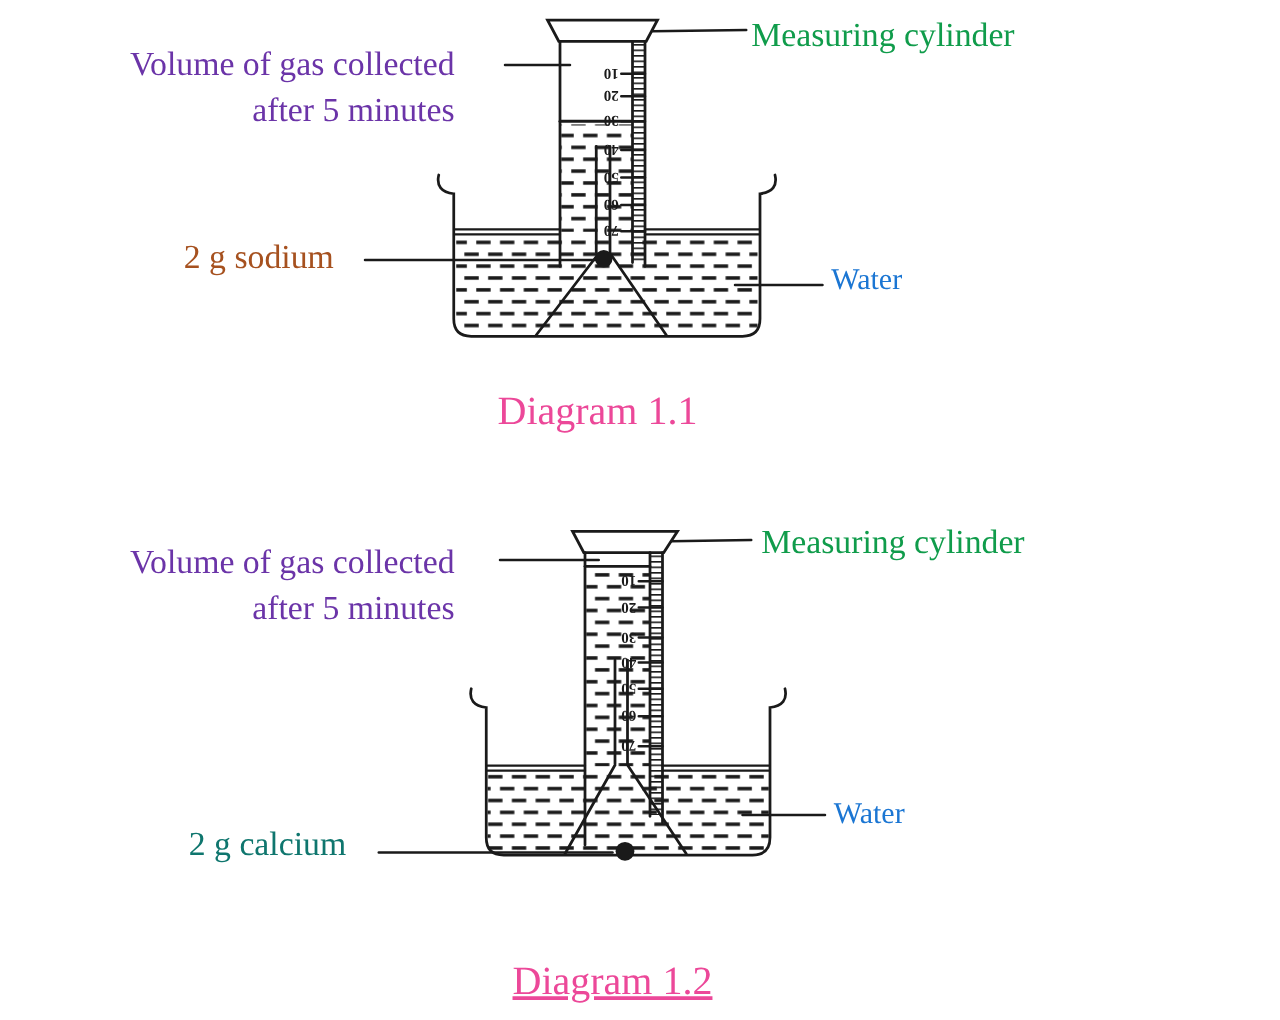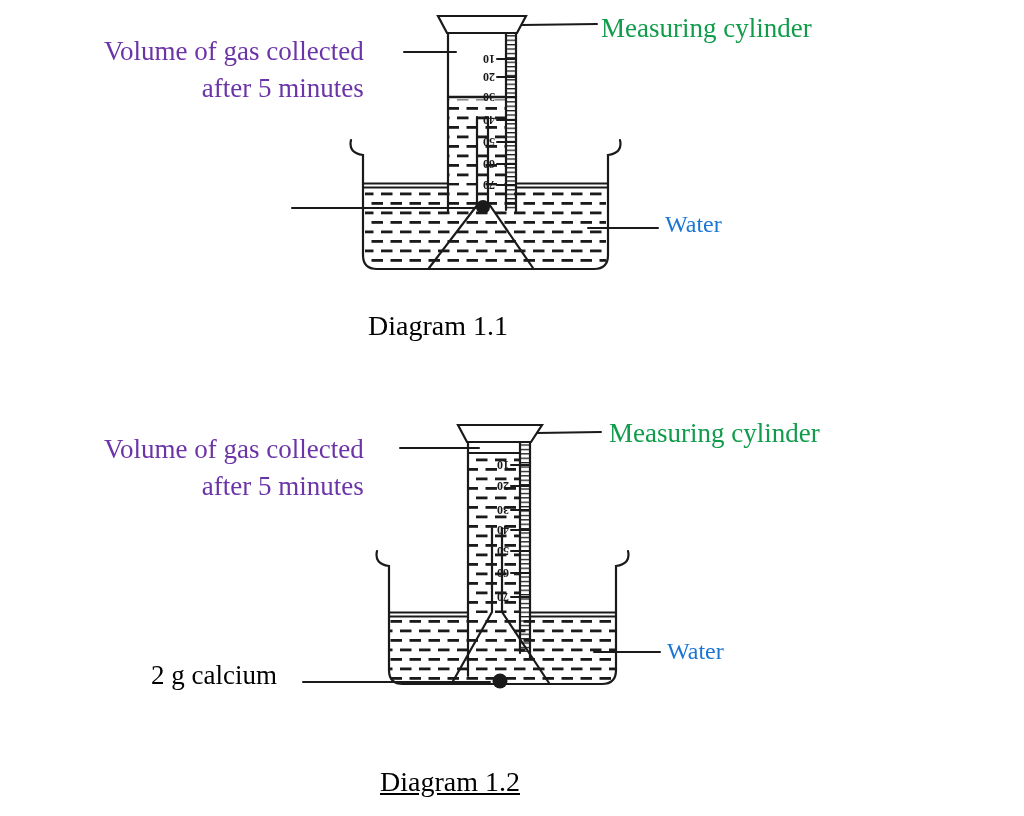--- a/index.html
+++ b/index.html
@@ -7,21 +7,21 @@
     position:relative;width:1024px;height:816px;background:#ffffff;overflow:hidden;
     font-family:"Liberation Serif", serif;
   }
   .stage svg{position:absolute;left:0;top:0;}
   .lbl{position:absolute;white-space:nowrap;}
   .lbl .ln{display:block;text-align:right;}
   .volume-lbl{font-size:27px;line-height:37px;}
   .cyl-lbl{font-size:27px;text-align:right;}
   .sub-lbl{font-size:27px;}
   .water-lbl{font-size:24px;}
-  .caption{font-size:28px;color:#000000;width:220px;text-align:left;}
+  .caption{font-size:32px;color:#ec4899;width:220px;text-align:center;}
   .scale-num{font-size:12px;font-weight:600;fill:#1a1a1a;font-family:"Liberation Serif",serif;}
 </style>
 </head>
 <body>
 
 <div class="stage">
 
   <svg width="1024" height="816" viewBox="0 0 1024 816">
     <defs>
       <pattern id="dashPat" width="19" height="19" patternUnits="userSpaceOnUse">
@@ -104,31 +104,32 @@
     </g>
   </svg>
 
   <div class="lbl volume-lbl" style="left:104px;top:33px;color:#6B34A8;">
     <span class="ln">Volume of gas collected</span>
     <span class="ln">after 5 minutes</span>
   </div>
 
   <div class="lbl cyl-lbl" style="left:601px;top:13px;color:#109C4B;">Measuring cylinder</div>
 
+  <div class="lbl sub-lbl" style="left:147px;top:190px;color:#A6511F;">2 g sodium</div>
 
   <div class="lbl water-lbl" style="left:665px;top:211px;color:#1B76D3;">Water</div>
 
   <div class="lbl caption" style="left:368px;top:310px;">Diagram 1.1</div>
 
   <div class="lbl volume-lbl" style="left:104px;top:431px;color:#6B34A8;">
     <span class="ln">Volume of gas collected</span>
     <span class="ln">after 5 minutes</span>
   </div>
 
   <div class="lbl cyl-lbl" style="left:609px;top:418px;color:#109C4B;">Measuring cylinder</div>
 
-  <div class="lbl sub-lbl" style="left:151px;top:660px;color:#000000;">2 g calcium</div>
+  <div class="lbl sub-lbl" style="left:151px;top:660px;color:#0f766e;">2 g calcium</div>
 
   <div class="lbl water-lbl" style="left:667px;top:638px;color:#1B76D3;">Water</div>
 
   <div class="lbl caption" style="left:380px;top:766px;text-decoration:underline;">Diagram 1.2</div>
 
 </div>
 
 </body></html>

